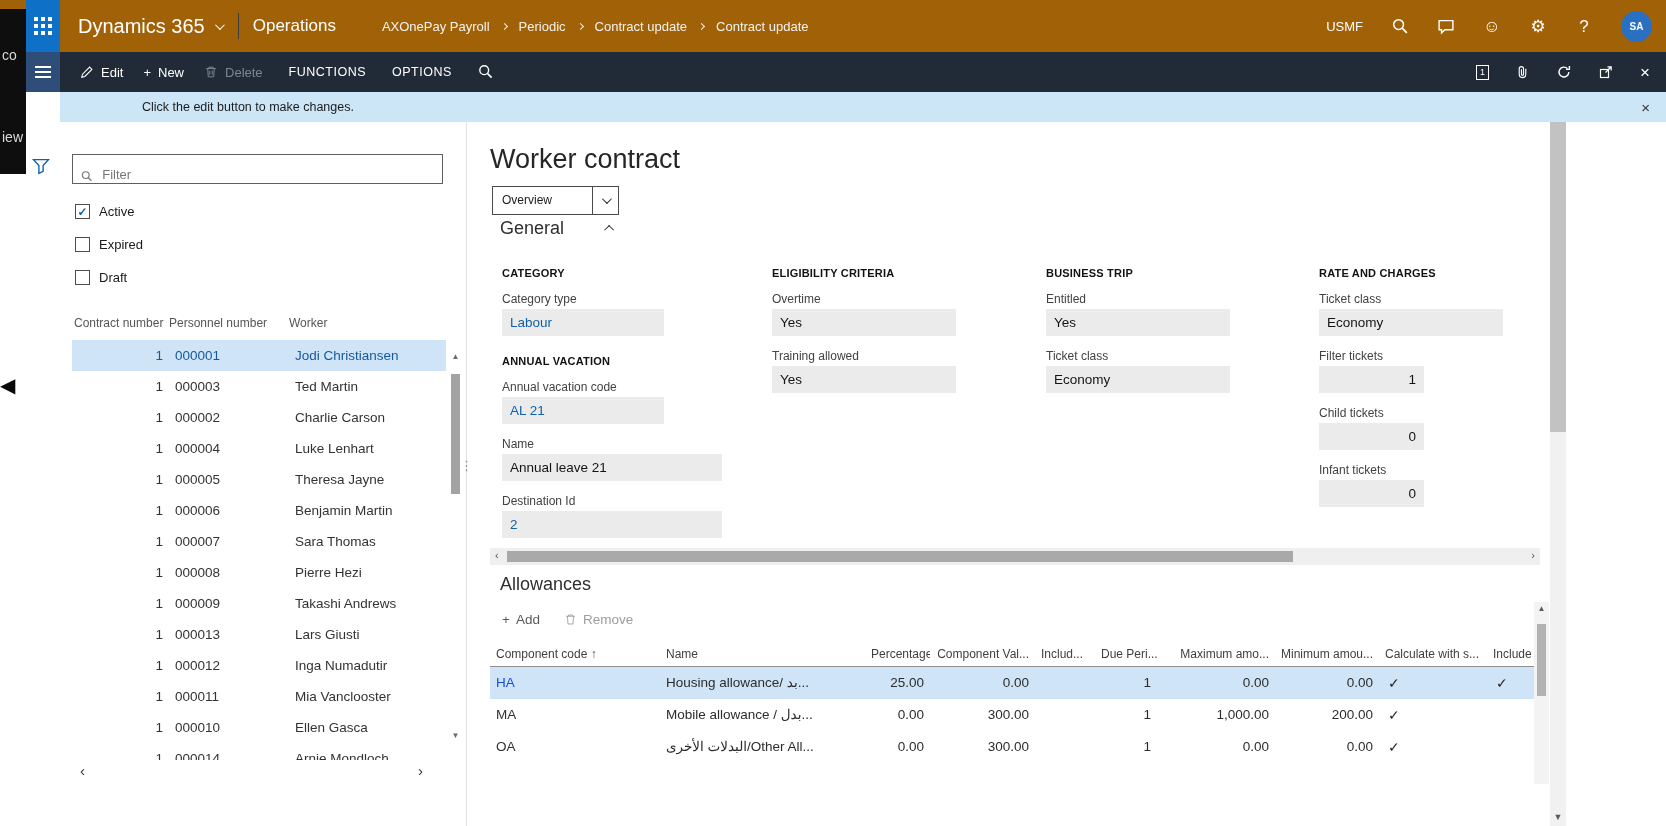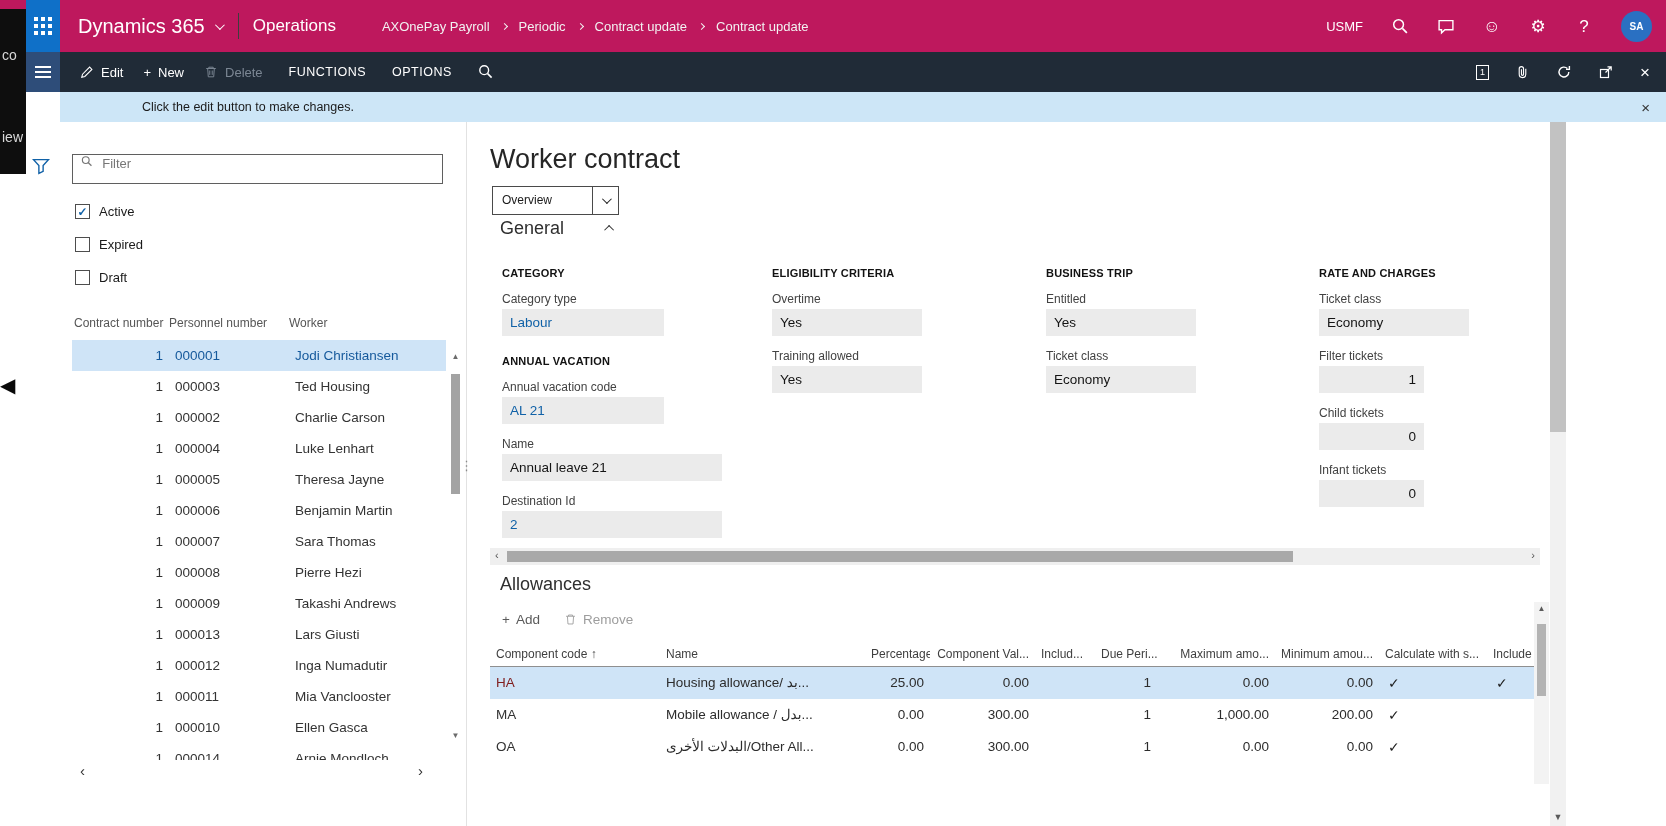--- a/index.html
+++ b/index.html
@@ -7,21 +7,21 @@
   #screen { position:relative; width:1666px; height:826px; overflow:hidden; background:#fff;
             font-family:"Liberation Sans", sans-serif; color:#222; }
 
   
   #edge-strip { position:absolute; left:0; top:9px; width:26px; height:629px; z-index:40; }
   #edge-strip .dark { position:absolute; left:0; top:0; width:26px; height:165px; background:#0e0e0e; }
   #edge-strip .frag { position:absolute; left:2px; color:#d8d8d8; font-size:14px; white-space:nowrap; overflow:hidden; width:24px; }
   #edge-pane-arrow { position:absolute; left:0; top:366px; font-size:20px; color:#090909; line-height:1; cursor:pointer; }
 
   
-  #topbar { position:absolute; left:0; top:0; right:0; height:52px; background:#be185d; color:#fff;
+  #topbar { position:absolute; left:0; top:0; right:0; height:52px; background:#a16207; color:#fff;
             display:flex; align-items:center; z-index:30; }
   #waffle { width:34px; height:52px; background:#0f70c8; display:flex; align-items:center; justify-content:center; margin-left:26px; cursor:pointer; }
   .waffle-grid { display:grid; grid-template-columns:repeat(3,4px); grid-template-rows:repeat(3,4px); gap:3px; }
   .waffle-grid i { background:#fff; display:block; }
   #brand { display:flex; align-items:center; gap:10px; margin-left:18px; font-size:20px; cursor:pointer; }
   .chv { display:inline-block; width:7px; height:7px; border-right:1.6px solid currentColor; border-bottom:1.6px solid currentColor; }
   .chv.down { transform:rotate(45deg) translateY(-2px); }
   .chv.up { transform:rotate(-135deg) translateY(-2px); }
   .chv.right { transform:rotate(-45deg); width:5px; height:5px; }
   #topbar .divider { width:1px; height:26px; background:#3d3d3d; margin-left:16px; }
@@ -53,21 +53,21 @@
             align-items:center; padding-left:82px; font-size:12.5px; color:#1b1b1b; z-index:20; }
   #msgbar-close { margin-left:auto; margin-right:16px; font-size:15px; color:#333; cursor:pointer; }
 
   
   #content { position:absolute; left:0; right:0; top:122px; bottom:0; background:#fff; }
 
   #funnel-icon { position:absolute; left:32px; top:36px; cursor:pointer; }
 
   
   #filter-box { position:absolute; left:72px; top:32px; width:371px; height:30px; border:1px solid #5f5f5f;
-                display:flex; align-items:flex-start; padding:0 8px; gap:7px; background:#fff; }
+                display:flex; align-items:flex-end; padding:0 8px; gap:7px; background:#fff; }
   #filter-box input { border:none; outline:none; font-size:13px; font-family:inherit; width:100%; color:#222; }
   #filter-box input::placeholder { color:#767676; }
 
   .cb-row { position:absolute; left:75px; display:flex; align-items:center; gap:9px; cursor:pointer; }
   .cb-box { width:15px; height:15px; border:1px solid #4d4d4d; background:#fff; display:flex; align-items:center;
             justify-content:center; font-size:12px; font-weight:bold; color:#1061a7; line-height:1; }
   .cb-label { font-size:13px; color:#1a1a1a; }
 
   #list-header { position:absolute; left:72px; top:192px; width:374px; display:grid;
                  grid-template-columns:95px 120px 1fr; font-size:12px; color:#555; }
@@ -99,21 +99,21 @@
   #section-general { position:absolute; left:500px; top:96px; display:flex; align-items:center; gap:43px;
                      font-size:18px; color:#2f2f2f; cursor:pointer; }
 
   .colgroup { position:absolute; top:126px; display:flex; flex-direction:column; align-items:flex-start; }
   #col-1 { left:502px; width:232px; } #col-2 { left:772px; width:220px; }
   #col-3 { left:1046px; width:220px; } #col-4 { left:1319px; width:200px; }
   .ghead { font-size:11px; font-weight:bold; color:#121212; letter-spacing:.2px; margin-top:19px; }
   .colgroup .ghead:first-child { }
   .flabel { font-size:12px; color:#424242; margin:13px 0 3px; }
   .fieldbox { background:#ebebeb; height:27px; line-height:27px; font-size:13.5px; color:#141414; padding:0 8px; cursor:text; }
-  .w162{width:162px;} .w220{width:220px;} .w165{width:150px;} .w105{width:105px;}
+  .w162{width:162px;} .w220{width:220px;} .w165{width:184px;} .w105{width:105px;}
   .link { color:#1061a7; } .num { text-align:right; }
 
   #details-hscroll { position:absolute; left:490px; top:426px; width:1050px; height:17px; background:#efefef; }
   #details-hscroll .arr { position:absolute; top:1px; font-size:11px; color:#555; cursor:pointer; }
   #details-hscroll .thumb { position:absolute; left:17px; top:3px; width:786px; height:11px; background:#a9a9a9; cursor:pointer; }
 
   
   #allow-title { position:absolute; left:500px; top:452px; font-size:18px; color:#2f2f2f; cursor:pointer; }
   #allow-toolbar { position:absolute; left:502px; top:490px; display:flex; gap:24px; align-items:center; }
   #allow-toolbar .tbtn { display:flex; align-items:center; gap:6px; font-size:13.5px; color:#5a5a5a; cursor:pointer; }
@@ -121,21 +121,21 @@
 
   #allow-grid { position:absolute; left:490px; top:520px; width:1048px; overflow:hidden; }
   .agrid-row { display:grid; grid-template-columns:170px 205px 65px 105px 60px 62px 118px 104px 108px 61px; }
   #allow-head { border-bottom:1px solid #8f8f8f; }
   #allow-head .hc { font-size:12px; color:#3f3f3f; padding:5px 6px; white-space:nowrap; overflow:hidden; cursor:pointer; }
   .hc.r, .ac.r { text-align:right; }
   .arow { height:32px; line-height:32px; font-size:13.5px; color:#2c2c2c; cursor:pointer; }
   .arow.selected { background:#cfe4f7; }
   .ac { padding:0 6px; white-space:nowrap; overflow:hidden; }
   .ac.code { color:#333; }
-  .arow.selected .ac.code { color:#7f1d1d; }
+  .arow.selected .ac.code { color:#1d4ed8; }
   .ac.mark { font-size:14px; padding-left:9px; color:#1c1c1c; }
 
   #allow-vscroll { position:absolute; left:1534px; top:480px; width:15px; height:182px; background:#f3f3f3; }
   #allow-vscroll .arr { position:absolute; left:0; width:15px; text-align:center; font-size:8px; color:#5a5a5a; cursor:pointer; }
   #allow-vscroll .thumb { position:absolute; left:3px; top:22px; width:9px; height:72px; background:#b3b3b3; cursor:pointer; }
 
   #main-vscroll { position:absolute; left:1550px; top:78px; width:16px; bottom:0; background:#f1f1f1; }
   #main-vscroll .arr { position:absolute; left:0; width:16px; text-align:center; font-size:9px; color:#5a5a5a; cursor:pointer; }
   #main-vscroll .thumb { position:absolute; left:0; top:24px; width:16px; height:330px; background:#c2c2c2; cursor:pointer; }
 </style>
@@ -290,21 +290,21 @@
 
     <div id="worker-rows">
       <div class="wrow selected">
           <span class="c-contract">1</span>
           <span class="c-pers">000001</span>
           <span class="c-worker">Jodi Christiansen</span>
         </div>
       <div class="wrow">
           <span class="c-contract">1</span>
           <span class="c-pers">000003</span>
-          <span class="c-worker">Ted Housing</span>
+          <span class="c-worker">Ted Martin</span>
         </div>
       <div class="wrow">
           <span class="c-contract">1</span>
           <span class="c-pers">000002</span>
           <span class="c-worker">Charlie Carson</span>
         </div>
       <div class="wrow">
           <span class="c-contract">1</span>
           <span class="c-pers">000004</span>
           <span class="c-worker">Luke Lenhart</span>

